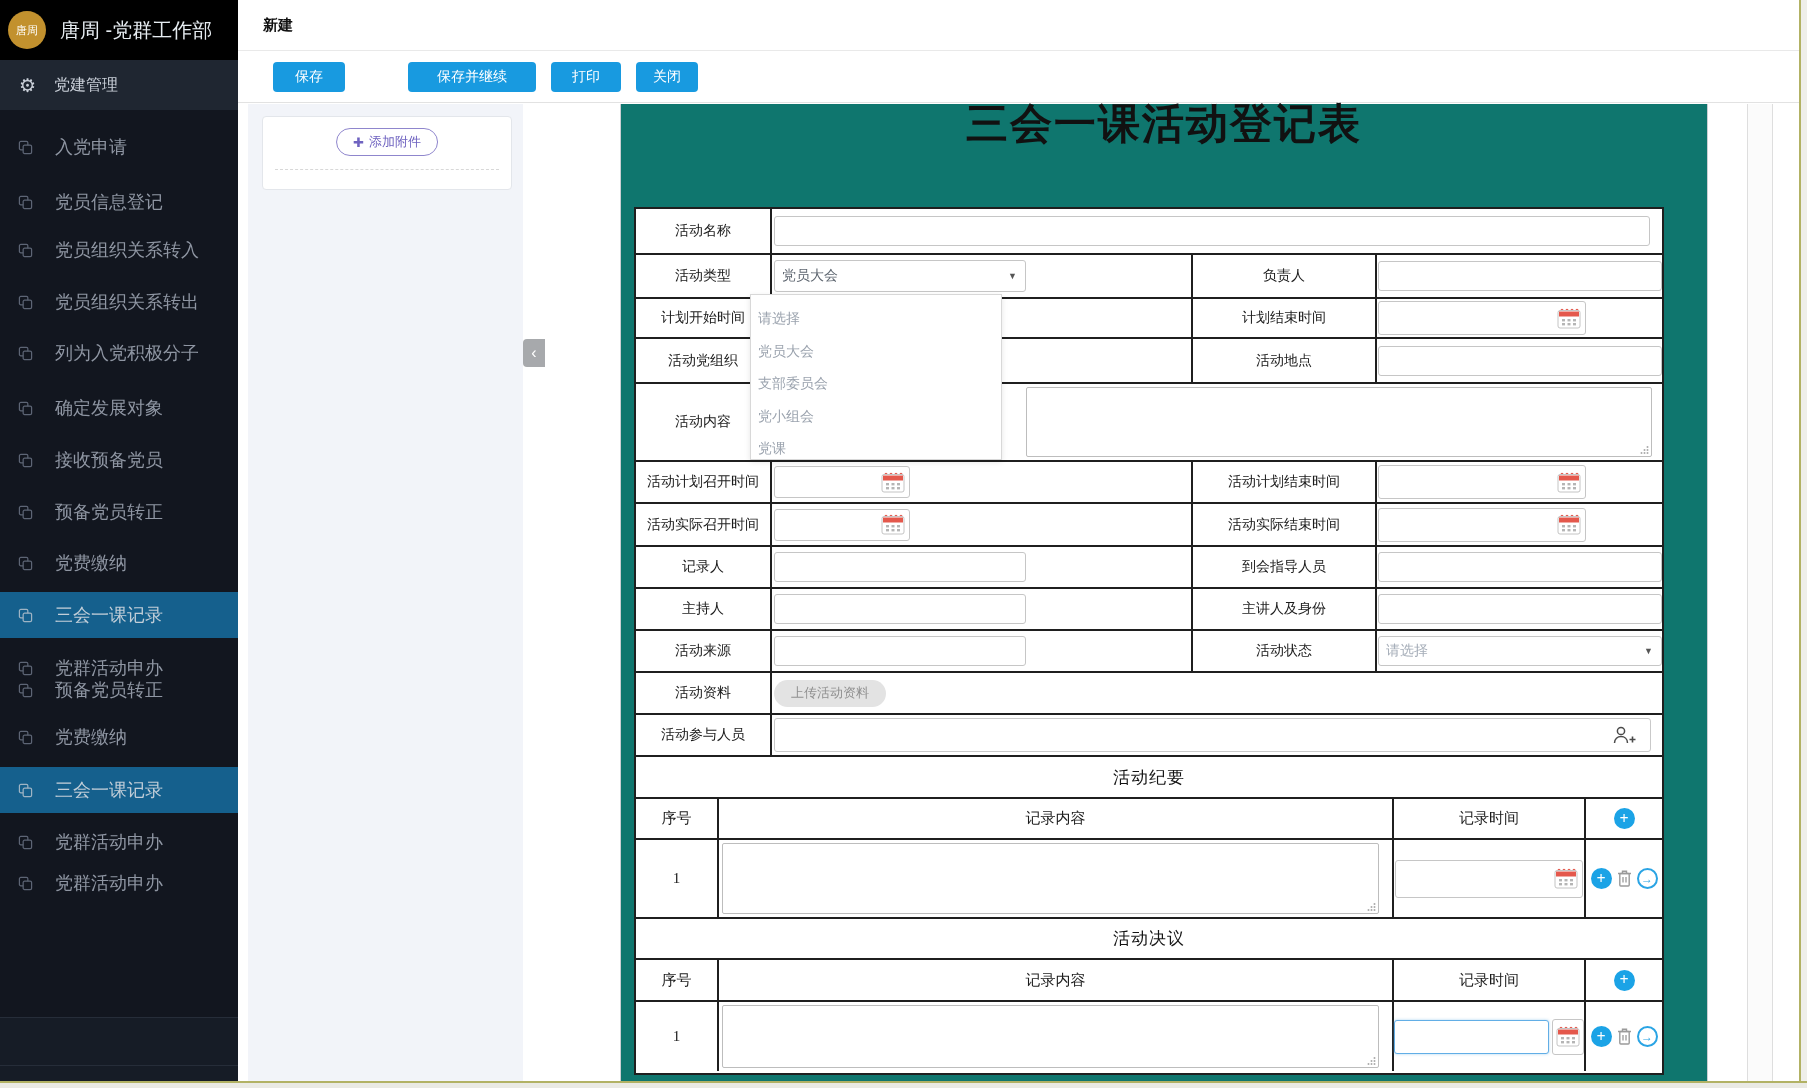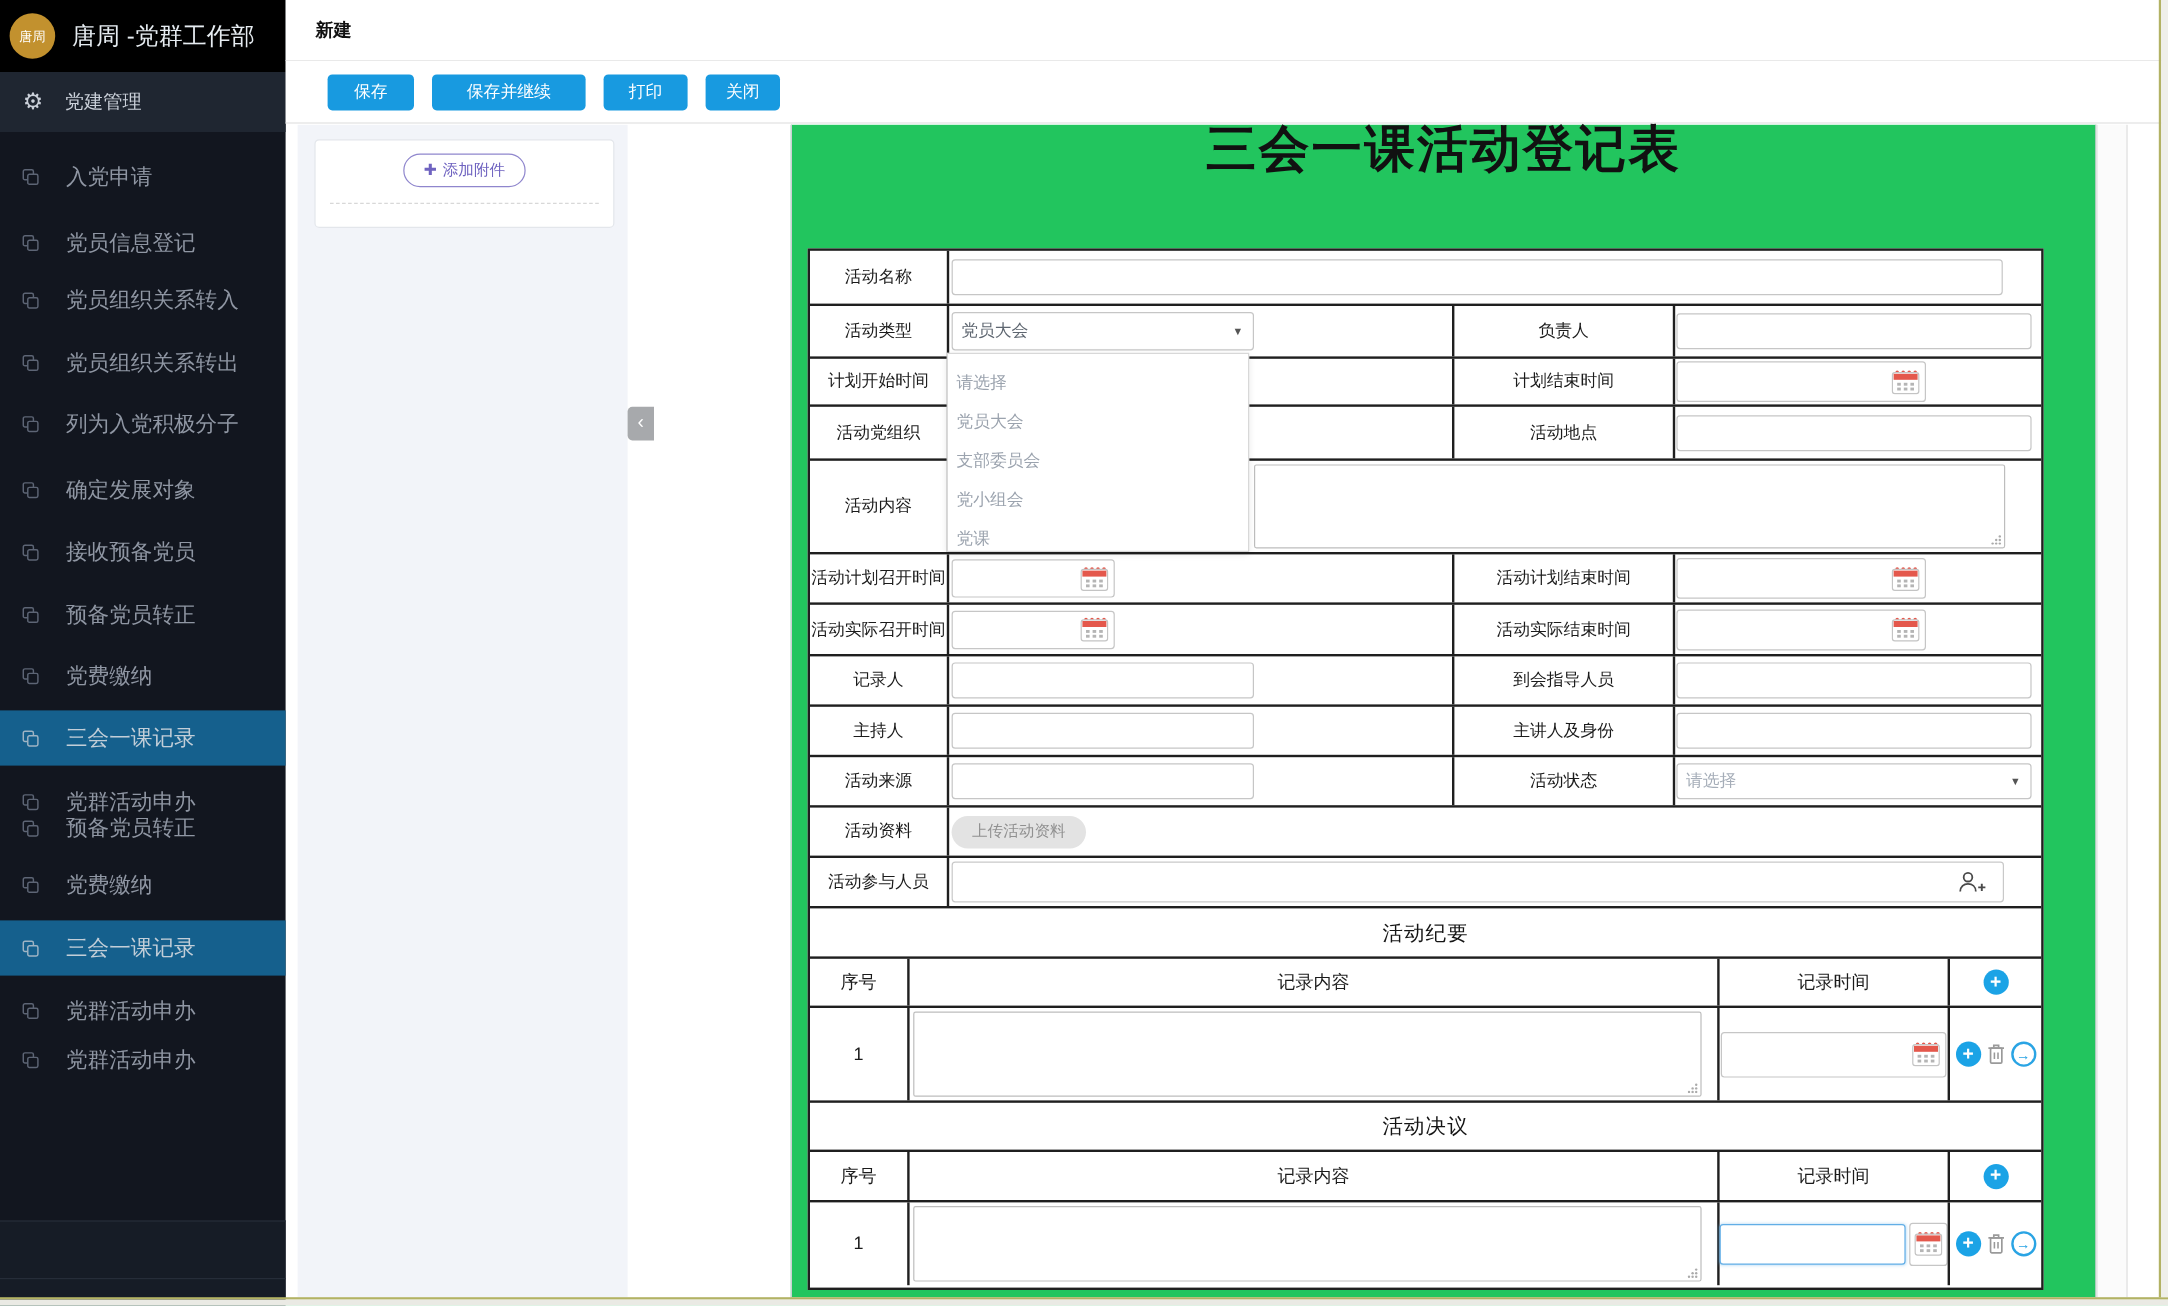--- a/index.html
+++ b/index.html
@@ -26,40 +26,40 @@
   .nav-item.active .nicon rect.front{fill:#15608D;}
   .nav-item.squeeze{height:22px;}
   .sb-band{position:absolute;left:0;top:1017px;width:238px;height:64px;background:#161C26;border-top:1px solid #262D39;}
   .sb-line2{position:absolute;left:0;top:1065px;width:238px;height:1px;background:#262D39;}
 
   
   .titlebar{position:absolute;left:238px;top:0;width:1569px;height:50px;background:#fff;border-bottom:1px solid #E9E9E9;display:flex;align-items:center;}
   .page-title{font-size:15px;font-weight:700;color:#111;margin-left:25px;}
   .toolbar{position:absolute;left:238px;top:51px;width:1569px;height:52px;background:#fff;border-bottom:1px solid #E2E2E2;display:flex;align-items:center;gap:15px;padding-left:35px;box-sizing:border-box;}
   .tbtn{height:30px;border:none;border-radius:4px;background:#189AE0;color:#fff;font-size:14px;font-family:inherit;cursor:pointer;display:flex;align-items:center;justify-content:center;}
-  .tbtn.w72{width:72px;}.tbtn.w128{width:128px;}.tbtn.w70{width:70px;}.tbtn.w58{width:62px;}
+  .tbtn.w72{width:72px;}.tbtn.w128{width:128px;margin-left:48px;}.tbtn.w70{width:70px;}.tbtn.w58{width:62px;}
 
   
   .attach-panel{position:absolute;left:248px;top:104px;width:275px;height:977px;background:#F2F4F9;}
   .attach-card{position:absolute;left:14px;top:12px;width:248px;height:72px;background:#fff;border:1px solid #E3E6EB;border-radius:4px;}
   .add-attach{position:absolute;left:50%;transform:translateX(-50%);top:11px;height:26px;padding:0 16px;background:#fff;border:1px solid #8F86CD;border-radius:14px;color:#6F63C0;font-size:13px;display:flex;align-items:center;gap:5px;cursor:pointer;white-space:nowrap;}
   .dash-line{position:absolute;left:12px;right:12px;top:52px;border-top:1px dashed #D8D8D8;}
   .collapse-handle{position:absolute;left:523px;top:339px;width:22px;height:28px;background:#A7A9AC;border-radius:4px 0 0 4px;color:#fff;font-size:16px;display:flex;align-items:center;justify-content:center;cursor:pointer;}
 
   
-  .form-wrap{position:absolute;left:659px;top:104px;width:1086px;height:977px;background:#22c55e;border-left:1px solid #CBCED3;border-right:1px solid #CBCED3;}
+  .form-wrap{position:absolute;left:620px;top:104px;width:1086px;height:977px;background:#0f766e;border-left:1px solid #CBCED3;border-right:1px solid #CBCED3;font-family:Liberation Serif, serif;}
   .scroll-track{position:absolute;left:1747px;top:104px;width:24px;height:977px;background:#FBFBFB;border-left:1px solid #DEDEDE;border-right:1px solid #DEDEDE;}
   .form-title{position:absolute;left:0;top:-8px;width:100%;text-align:center;font-size:42px;font-weight:700;color:#111;letter-spacing:2px;}
 
   .ftable{position:absolute;left:13px;top:103px;width:1030px;height:868px;border:2px solid #1F1F1F;box-sizing:border-box;background:#fff;}
   .frow{display:flex;border-top:2px solid #1F1F1F;box-sizing:border-box;width:100%;}
   .frow.first{border-top:none;}
   .cell{box-sizing:border-box;border-left:2px solid #1F1F1F;display:flex;align-items:center;min-width:0;}
   .cell:first-child{border-left:none;}
-  .c1{width:114px;flex:none;justify-content:center;text-align:right;}
+  .c1{width:134px;flex:none;justify-content:center;text-align:right;}
   .c2{width:421px;flex:none;}
   .c3{width:184px;flex:none;justify-content:center;}
   .c4{flex:1;}
   .s1{width:81px;flex:none;justify-content:center;}
   .s2{width:675px;flex:none;}
   .s3{width:192px;flex:none;justify-content:center;}
   .s4{flex:1;justify-content:center;gap:4px;}
   .lbl{font-size:14px;color:#1B1B1B;white-space:nowrap;}
   .sect-title{width:100%;text-align:center;font-size:17px;font-weight:500;color:#141414;letter-spacing:1px;}
   .hdr{font-size:15px;color:#1B1B1B;}

